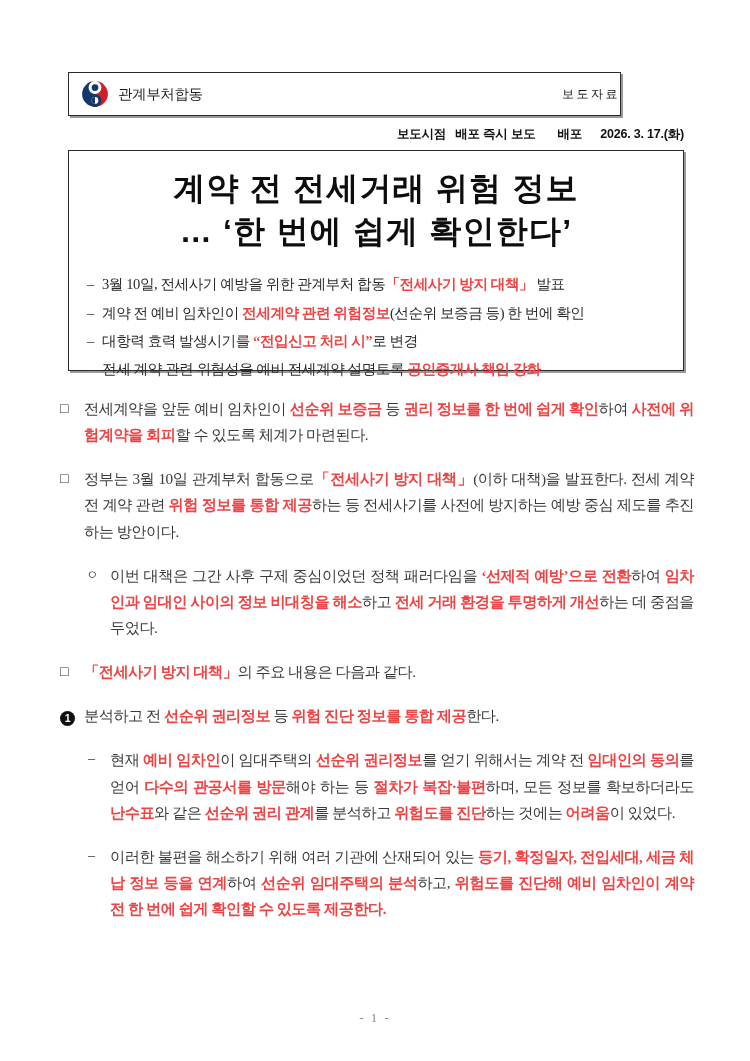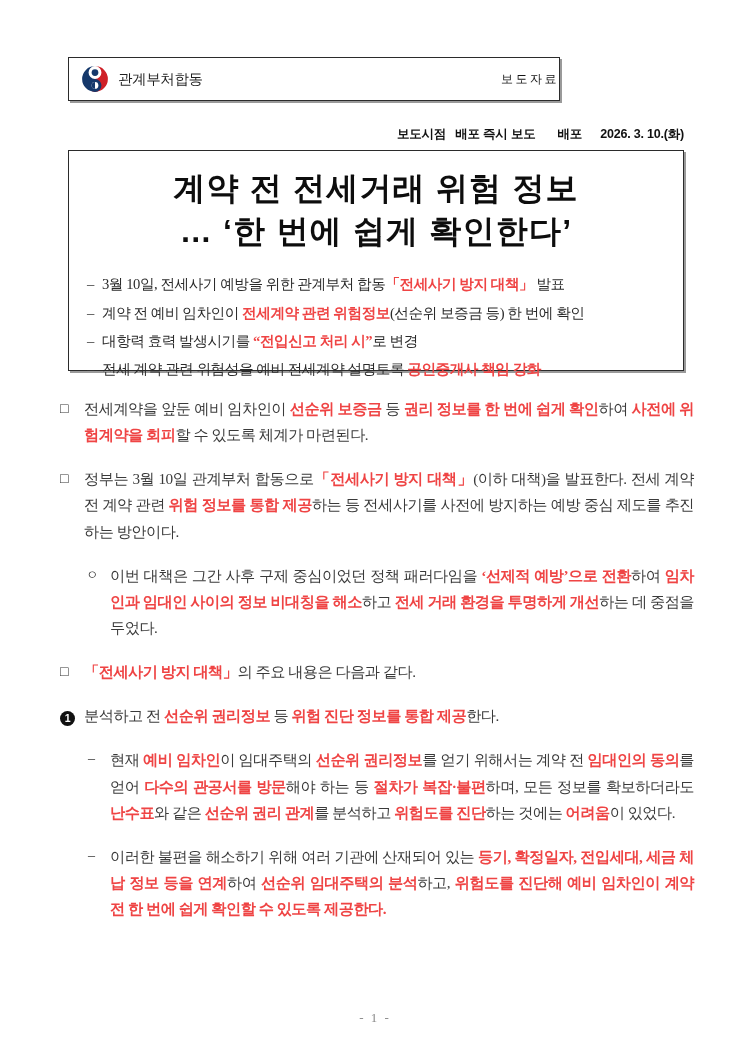--- a/index.html
+++ b/index.html
@@ -21,22 +21,22 @@
     position: absolute;
     left: 0; top: 0;
     width: 750px;
     height: 1061px;
   }
 
   
   .header-box {
     position: absolute;
     left: 68px;
-    top: 57px;
-    width: 492px;
+    top: 72px;
+    width: 553px;
     height: 44px;
     border: 1.5px solid #2b2b2b;
     box-sizing: border-box;
     box-shadow: 2px 2px 0 #9a9a9a;
     background: #fff;
   }
   .header-inner {
     position: relative;
     width: 100%;
     height: 100%;
@@ -214,21 +214,21 @@
             <path d="M50 61 A12 12 0 0 0 50 85" fill="#15386b"></path>
           </svg>
         </span>
         <span class="ministry-name">관계부처합동</span>
       </div>
       <div class="doc-kind">보도자료</div>
     </div>
   </div>
 
   <div class="meta-line">
-    <span class="lbl">보도시점</span><span class="gap-s"></span><span>배포 즉시 보도</span><span class="gap-m"></span><span class="lbl">배포</span><span class="gap-l"></span><span>2026. 3. 10.(화)</span>
+    <span class="lbl">보도시점</span><span class="gap-s"></span><span>배포 즉시 보도</span><span class="gap-m"></span><span class="lbl">배포</span><span class="gap-l"></span><span>2026. 3. 17.(화)</span>
   </div>
 
   <div class="title-box">
     <div class="title-block">
       <div class="title-line">계약 전 전세거래 위험 정보</div>
       <div class="title-line">… ‘한 번에 쉽게 확인한다’</div>
     </div>
     <ul class="summary-list" id="summary-list">
         <li><span class="dash">–</span><span>3월 10일, 전세사기 예방을 위한 관계부처 합동</span><span class="bk">「전세사기 방지 대책」</span><span> 발표</span></li>
         <li><span class="dash">–</span><span>계약 전 예비 임차인이 </span><span class="bk">전세계약 관련 위험정보</span><span>(선순위 보증금 등) 한 번에 확인</span></li>

